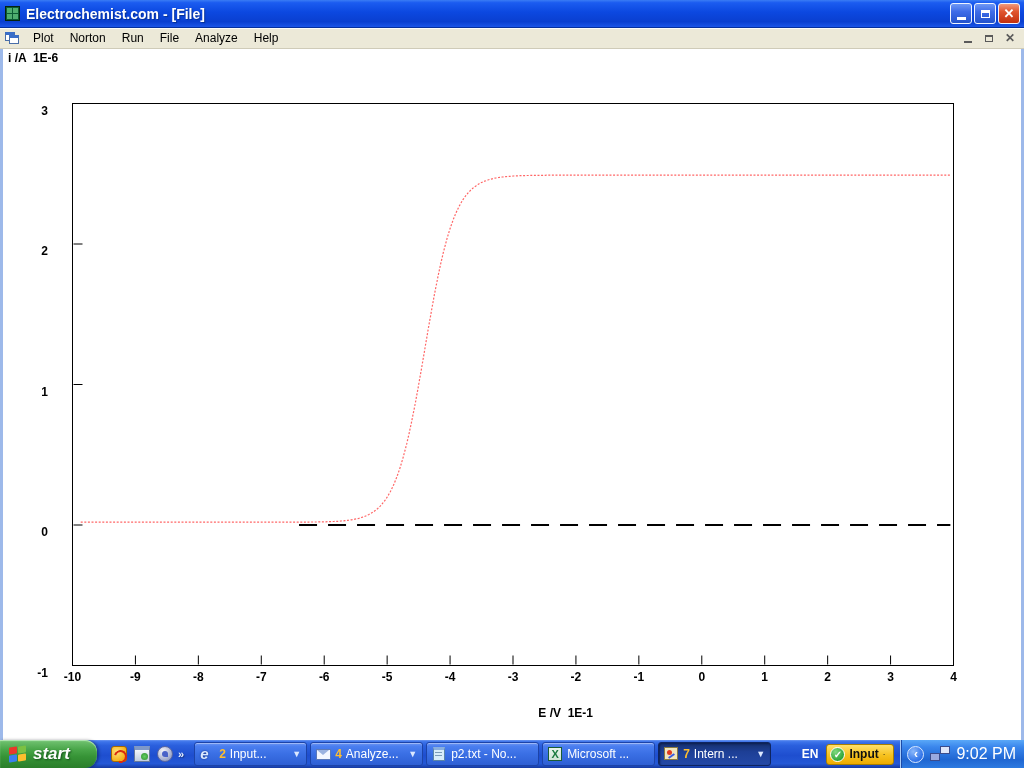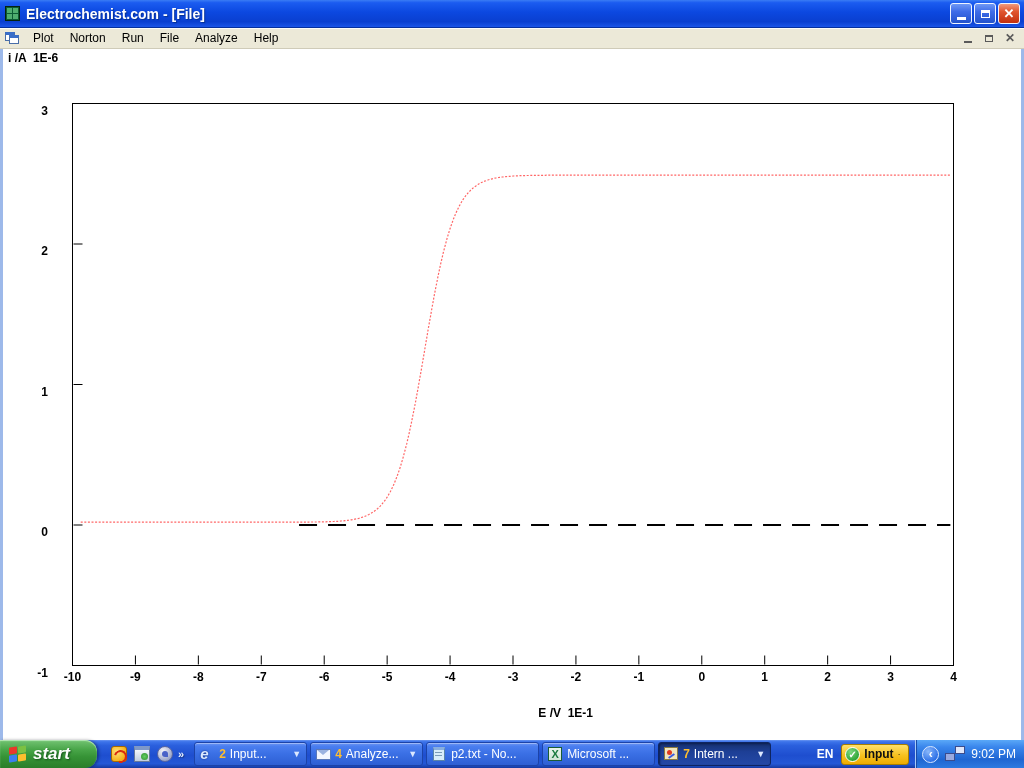--- a/index.html
+++ b/index.html
@@ -140,21 +140,21 @@
   .tray-chevron {
     width:17px; height:17px; border-radius:50%;
     background:radial-gradient(circle at 35% 30%, #8ab8fa, #2f72e8 70%);
     border:1px solid #d8e8ff; color:#fff; font-weight:bold; font-size:12px;
     display:flex; align-items:center; justify-content:center; line-height:1;
   }
   .net-icon { position:relative; width:20px; height:16px; }
   .net-icon .m1, .net-icon .m2 { position:absolute; width:10px; height:8px; background:#c8d2f4; border:1px solid #3c4c8c; }
   .net-icon .m1 { right:0; top:0; background:#dfe6fa; }
   .net-icon .m2 { left:0; bottom:1px; background:#9aaae0; }
-  .tray-clock { color:#fff; font-size:12px; white-space:nowrap; }
+  .tray-clock { color:#fff; font-size:16px; white-space:nowrap; }
 </style>
 </head>
 <body>
 
 <div class="titlebar">
   <span class="app-icon">
       <i></i>
       <i></i>
       <i></i>
       <i></i>

